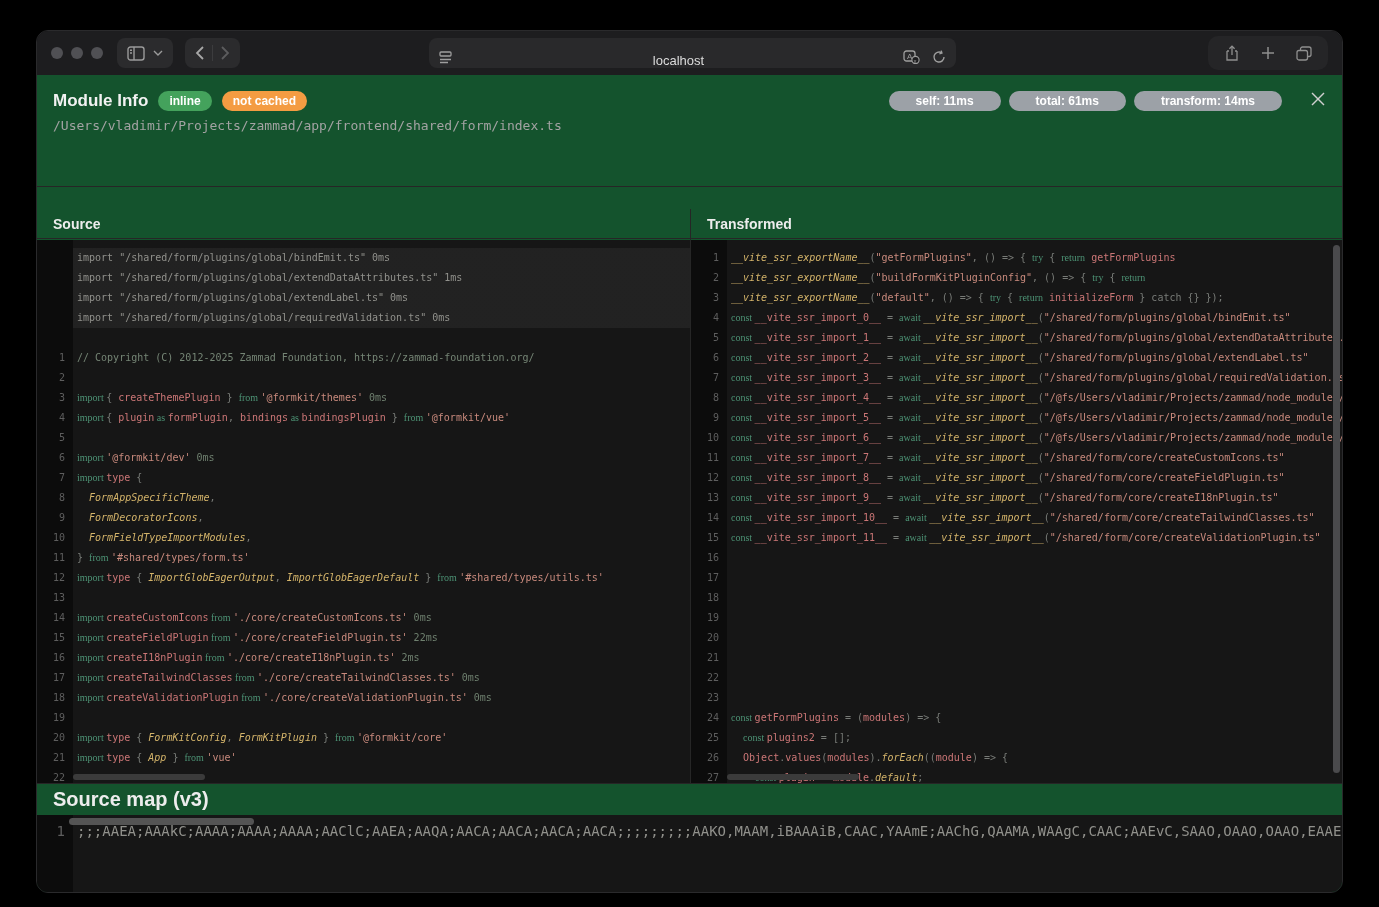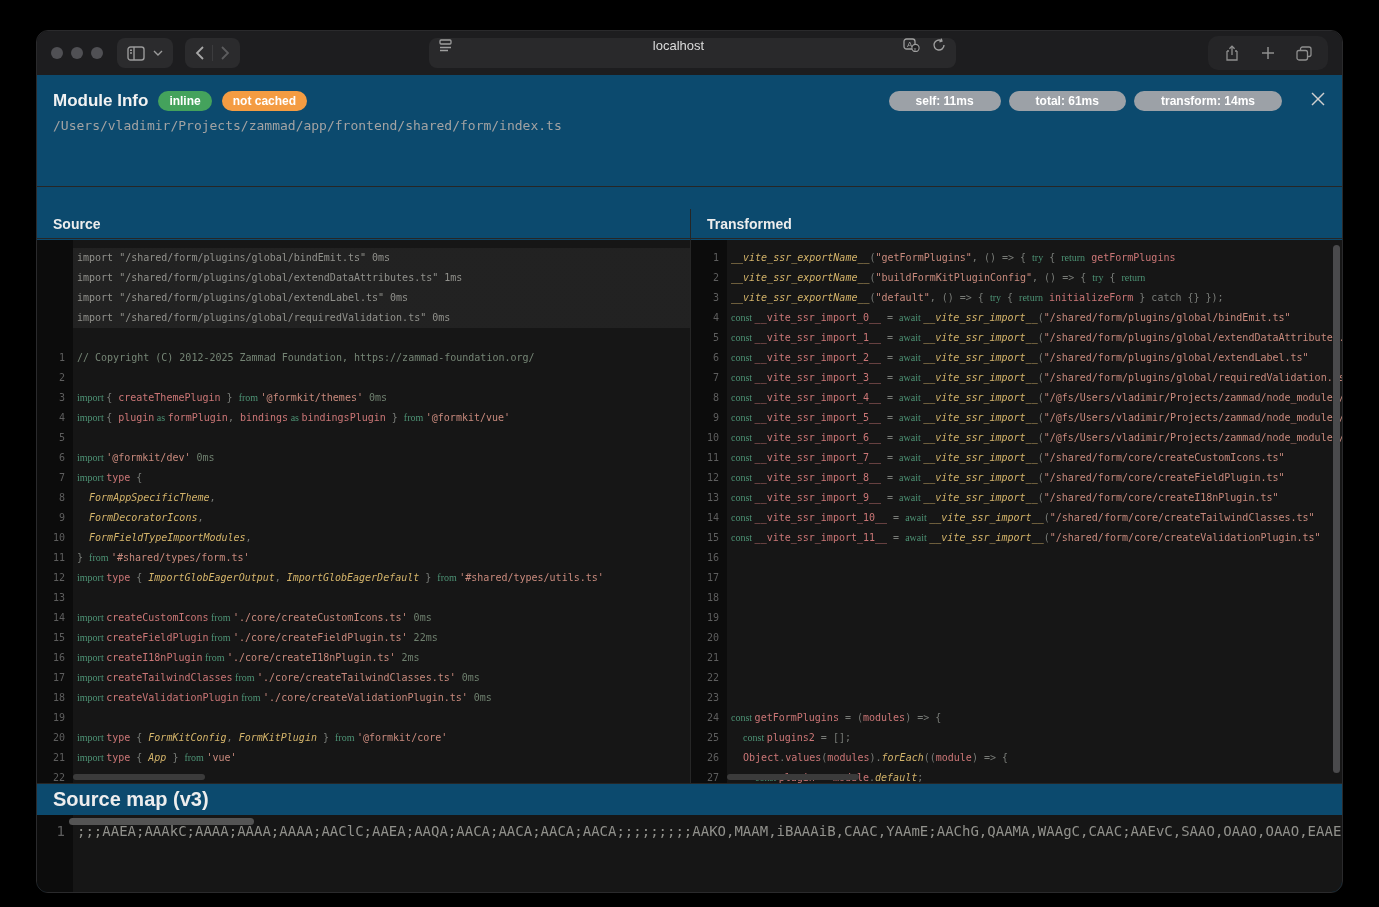--- a/index.html
+++ b/index.html
@@ -14,30 +14,30 @@
   .toolbar { position:relative; height:44px; background:#1d1d1f; display:flex;
              align-items:center; padding:0 14px; }
   .traffic { display:flex; gap:8px; margin-right:14px; }
   .traffic span { width:12px; height:12px; border-radius:50%; background:#505054; display:block; }
   .tbtn-group { background:#2b2b2d; border-radius:8px; height:30px; display:flex;
                 align-items:center; padding:0 10px; gap:8px; color:#9b9b9b; margin-right:12px; }
   .tbtn-group svg { display:block; }
   .nav-sep { width:1px; height:16px; background:#3c3c3e; }
   .dim { color:#5c5c5e; }
   .urlbar { position:absolute; left:392px; width:527px; top:7px; height:30px;
-            background:#29292b; border-radius:8px; display:flex; align-items:flex-start;
+            background:#29292b; border-radius:8px; display:flex; align-items:flex-end;
             padding:0 10px; color:#9e9e9e;gap:39px; }
   .urlbar .url-text { flex:1; text-align:center; color:#dcdcdc; font-size:13px; }
   .url-right { display:flex; gap:12px; align-items:center; }
   .right-group { margin-left:auto; background:#252527; border-radius:10px; height:34px;
                  display:flex; align-items:center; gap:0; padding:0 6px; color:#8f8f8f; }
   .right-group .rbtn { width:36px; height:34px; display:flex; align-items:center; justify-content:center; }
 
   
-  .overlay { position:absolute; left:0; top:44px; right:0; bottom:0; background:#0c4a6e; }
+  .overlay { position:absolute; left:0; top:44px; right:0; bottom:0; background:#14532d; }
   .ov-header { display:flex; align-items:center; gap:10px; padding:16px 16px 0 16px; }
   .ov-title { color:#f2f2f2; font-size:17px; font-weight:700; }
   .pill { border-radius:999px; padding:3px 11px; font-size:12px; font-weight:700; color:#fff; }
   .timings { margin-left:auto; display:flex; gap:8px; }
   .timing-pill { border-radius:999px; padding:3px 27px; font-size:12px; font-weight:700;
                  color:#fff; background:#9ca1a7; }
   .close-btn { margin-left:18px; color:#cfcfcf; display:flex; align-items:center; cursor:default; }
   .ov-path { padding:7px 16px 13px 16px; font-family:"DejaVu Sans Mono", monospace;
              font-size:13px; color:#a3a3a3; }
 

